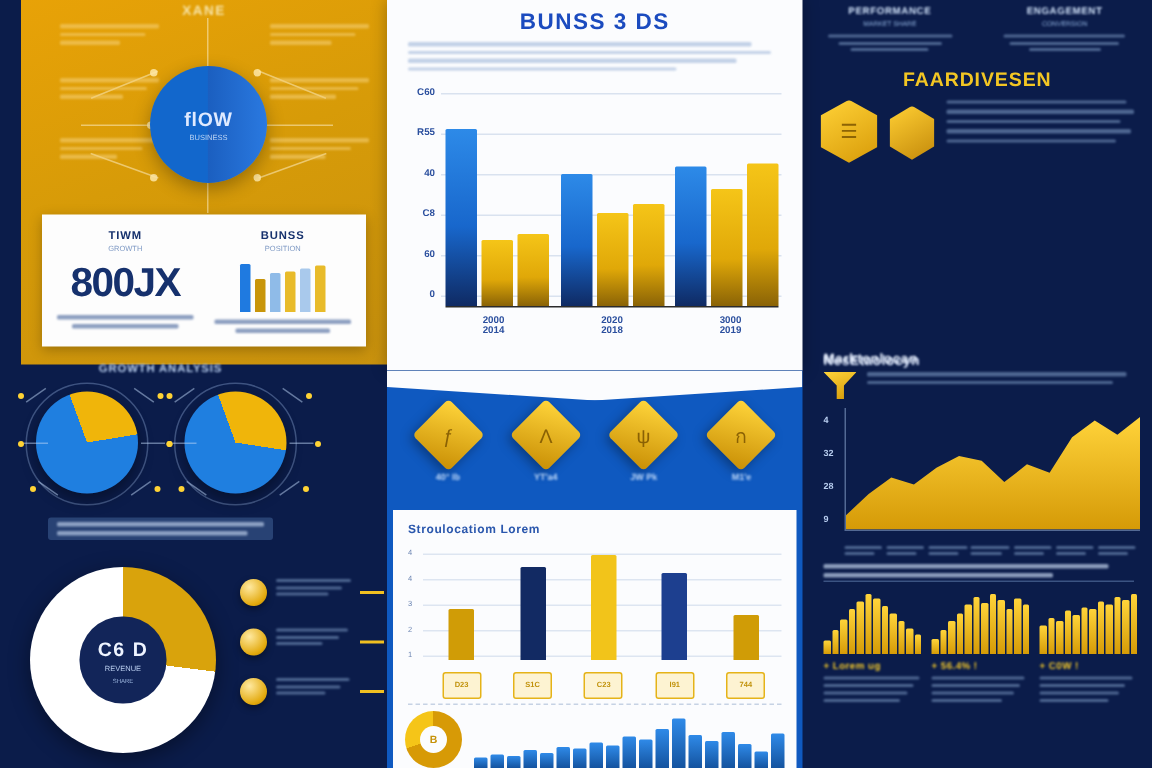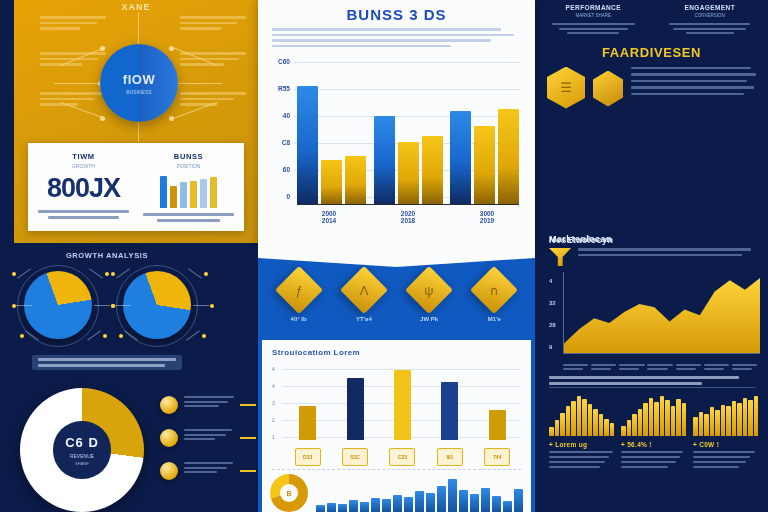--- a/index.html
+++ b/index.html
@@ -86,21 +86,21 @@
   .hexbig { width:38px; height:42px; flex:none; position:relative; }
   .hex { background:linear-gradient(150deg,#ffd237,#d79a08); clip-path:polygon(50% 0,100% 25%,100% 75%,50% 100%,0 75%,0 25%); }
   .hex-glyph { position:absolute; inset:0; display:flex; align-items:center; justify-content:center;
                font-size:13px; color:#8d6405; filter:blur(.4px); }
   .trm-list { flex:1; }
   .trm-list .tline { height:2.5px; margin-bottom:4px; }
   .tr-bot-h { position:absolute; left:14px; bottom:-2px; font-size:9px; font-weight:bold;
               color:#dce8ff; letter-spacing:.4px; filter:blur(.6px); }
 
   
-  .p-bl { position:absolute; left:0; top:248px; width:214px; height:257px; }
+  .p-bl { position:absolute; left:0; top:238px; width:214px; height:257px; }
   .bl-h { text-align:center; font-size:7.5px; font-weight:bold; color:#bcd2f2;
           letter-spacing:.6px; padding-top:3px; filter:blur(.6px); }
   .pies { display:flex; justify-content:space-around; padding:5px 8px 0; }
   .pie-wrap { position:relative; width:96px; height:84px; }
   .pie { position:absolute; left:14px; top:6px; width:68px; height:68px; border-radius:50%;
          box-shadow:0 4px 10px rgba(0,0,0,.4); }
   .pie-ring { position:absolute; left:7px; top:0; width:82px; height:82px; border-radius:50%;
               border:1px solid rgba(160,190,235,.35); }
   .lead { position:absolute; background:rgba(190,214,245,.5); height:1px; }
   .ldot { position:absolute; width:4px; height:4px; background:#ffd335; border-radius:50%; }

